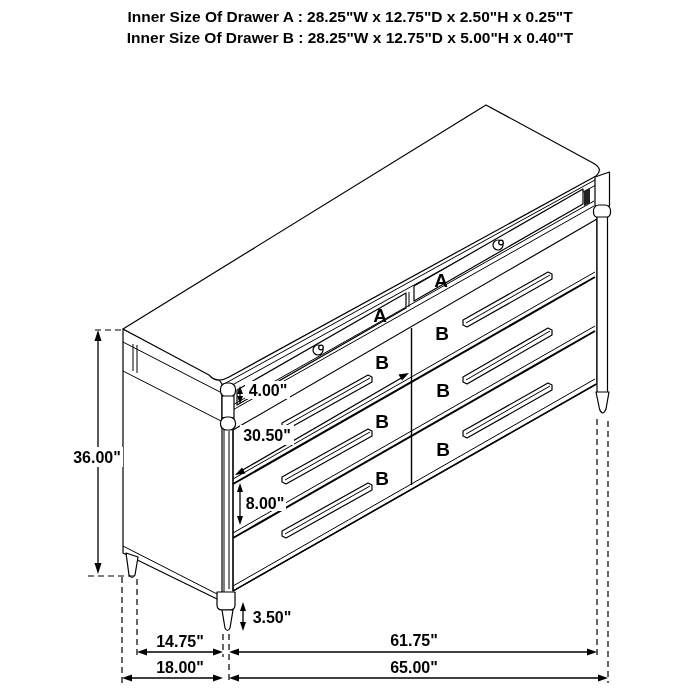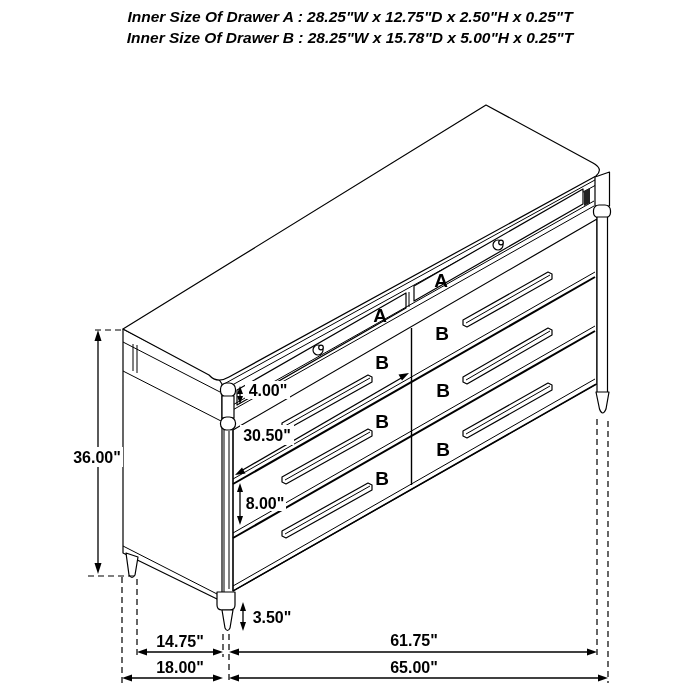--- a/index.html
+++ b/index.html
@@ -1,40 +1,40 @@
 <!DOCTYPE html>
 <html><head>
 <meta charset="utf-8">
 <style>
   html,body{margin:0;padding:0;background:#fff;}
   .stage{position:relative;width:700px;height:700px;background:#fff;overflow:hidden;
          font-family:"Liberation Sans",sans-serif;}
   .titles{position:absolute;top:6px;left:0;width:700px;text-align:center;
-          font-weight:bold;font-size:15.5px;line-height:21px;color:#000;letter-spacing:0;font-style:italic;}
+          font-weight:bold;font-size:15.5px;line-height:21px;color:#000;letter-spacing:0;}
   svg{position:absolute;top:0;left:0;}
   svg text{font-family:"Liberation Sans",sans-serif;font-weight:bold;fill:#000;}
   .dimtext{font-size:16px;}
   .redlabel{font-size:19px;}
   .ln{stroke:#000;fill:none;stroke-width:1;}
   .ln14{stroke:#000;fill:none;stroke-width:1.4;}
   .ln2{stroke:#000;fill:none;stroke-width:2;}
   .wfill{fill:#fff;stroke:#000;stroke-width:1.2;stroke-linejoin:round;}
   .dim{stroke:#000;stroke-width:1.3;fill:none;}
   .dash{stroke:#000;stroke-width:1.2;fill:none;stroke-dasharray:6 4;}
   .head{fill:#000;stroke:none;}
   .bg{fill:#fff;stroke:none;}
 </style>
 </head>
 <body>
 
 <div class="stage">
 
   <div class="titles">
     <div>Inner Size Of Drawer A : 28.25"W x 12.75"D x 2.50"H x 0.25"T</div>
-    <div>Inner Size Of Drawer B : 28.25"W x 15.78"D x 5.00"H x 0.25"T</div>
+    <div>Inner Size Of Drawer B : 28.25"W x 12.75"D x 5.00"H x 0.40"T</div>
   </div>
 
   <svg width="700" height="700" viewBox="0 0 700 700">
 
     <g shape-rendering="geometricPrecision">
 
       <g>
         <path class="wfill" d="M123,329 L218,378 L222,384 L222,592 L217,599 L123,553 Z"></path>
         <line class="ln" x1="123" y1="342" x2="220" y2="392"></line>
         <line class="ln" x1="123" y1="371" x2="221" y2="421"></line>

